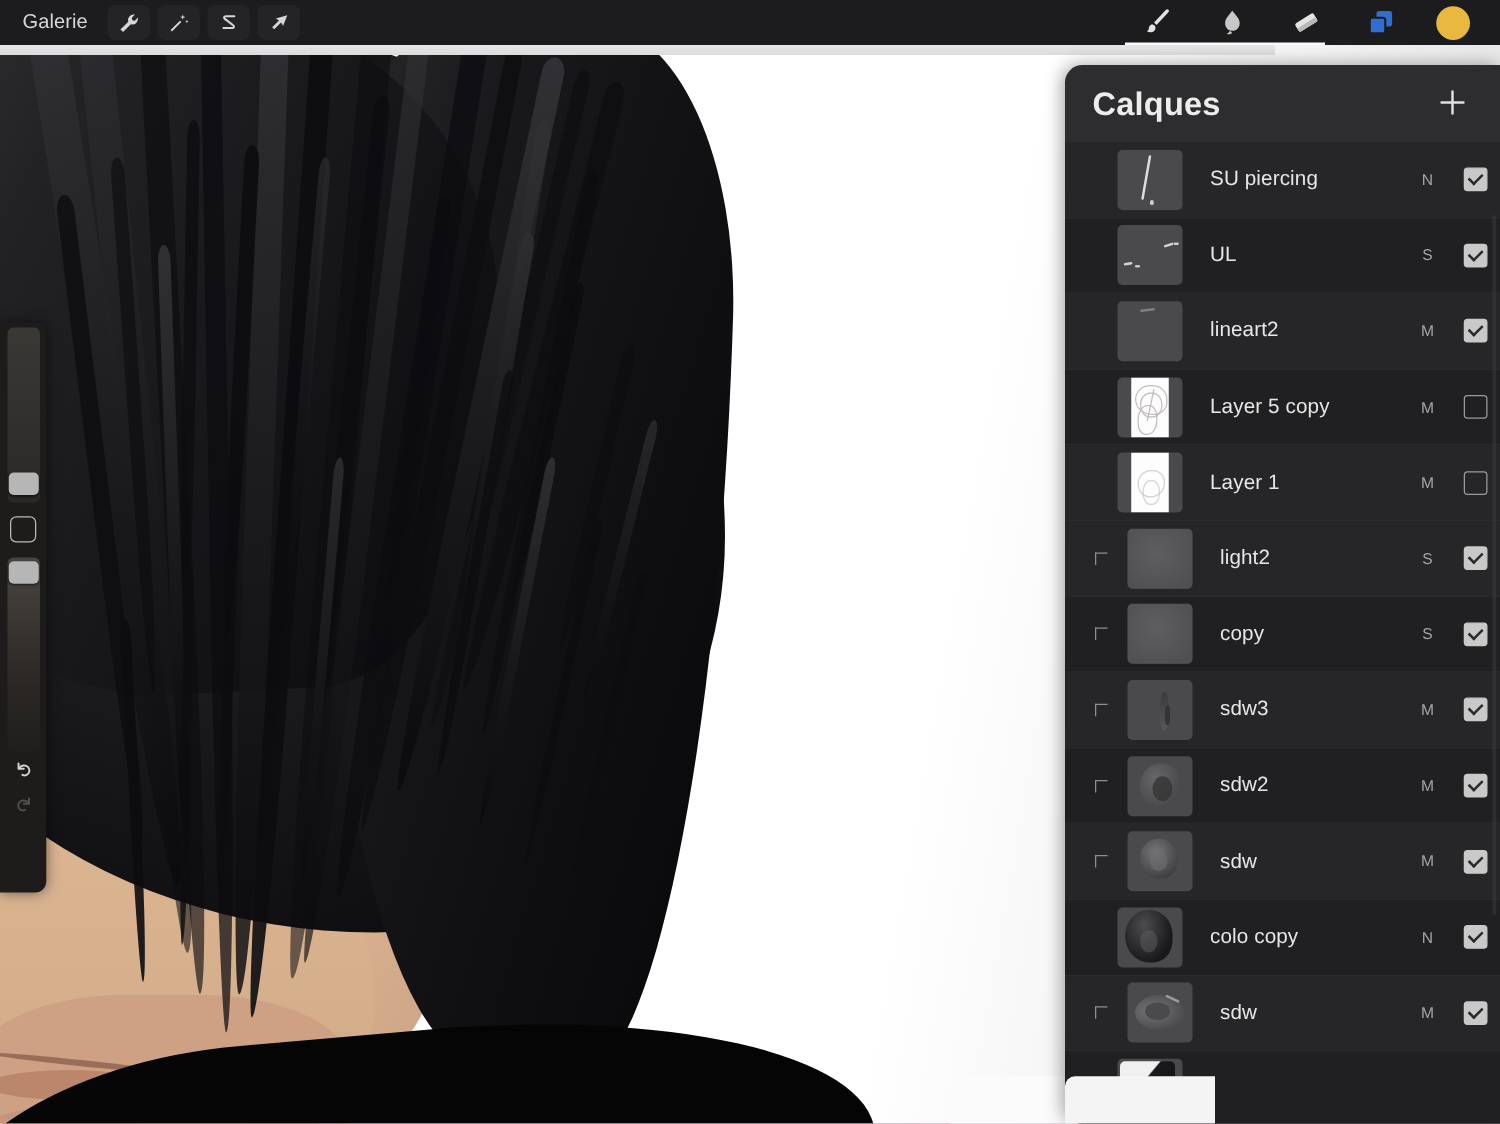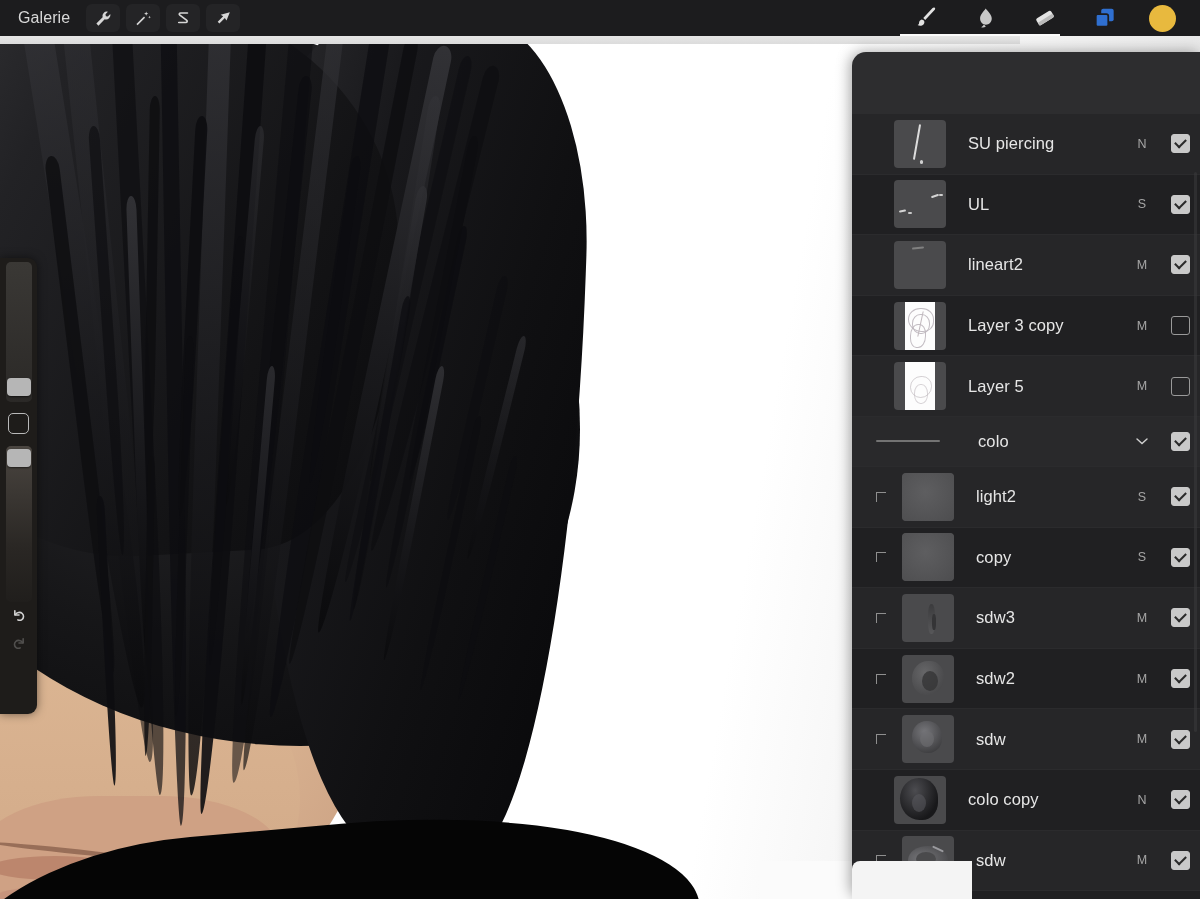--- a/index.html
+++ b/index.html
@@ -329,20 +329,28 @@
     </div>
     <div class="redo">
       <svg width="20" height="20" viewBox="0 0 24 24" fill="none" stroke="#d2d2d2" stroke-width="1.9" stroke-linecap="round" stroke-linejoin="round">
         <path d="M17 7v5h-5"></path>
         <path d="M16.5 11.6c-2-3-6-3.6-8.4-1.4-2.2 2-2 5.6.4 7.3 1.4 1 3.2 1.1 4.8.4"></path>
       </svg>
     </div>
   </div>
 
   <div class="layers">
+    <div class="lay-head">
+      <div class="lay-title">Calques</div>
+      <div class="plus">
+        <svg width="28" height="28" viewBox="0 0 24 24" fill="none" stroke="#e0e0e0" stroke-width="1.7" stroke-linecap="round">
+          <path d="M12 4.5v15M4.5 12h15"></path>
+        </svg>
+      </div>
+    </div>
     <div class="lay-body" id="layer-rows">
         <div class="row">
           <div class="clip"></div>
           <div class="thumb">
             <div class="mark" style="left:22px;top:4px;width:2px;height:36px;background:#dcdcdc;transform:rotate(10deg);border-radius:2px"></div>
             <div class="mark" style="left:26px;top:40px;width:3px;height:4px;background:#cfcfcf"></div>
           </div>
           <div class="lname">SU piercing</div>
           <div class="mode">N</div>
           <div class="vis">
@@ -376,49 +384,37 @@
         </div>
         <div class="row alt">
           <div class="clip"></div>
           <div class="thumb">
             <div class="sheet"></div>
             <div class="sk" style="left:14px;top:6px;width:24px;height:22px;border-radius:50% 50% 44% 56%"></div>
             <div class="sk" style="left:18px;top:12px;width:16px;height:18px;border-radius:46%"></div>
             <div class="sk" style="left:16px;top:22px;width:14px;height:22px;border-radius:50% 40% 50% 40%"></div>
             <div class="mark" style="left:26px;top:9px;width:1px;height:26px;background:#c0b8bd;transform:rotate(12deg)"></div>
           </div>
-          <div class="lname">Layer 3 copy</div>
+          <div class="lname">Layer 5 copy</div>
           <div class="mode">M</div>
           <div class="vis">
             <div class="cb"></div>
           </div>
         </div>
         <div class="row">
           <div class="clip"></div>
           <div class="thumb">
             <div class="sheet"></div>
             <div class="sk" style="left:16px;top:14px;width:20px;height:20px;border-radius:50% 44% 52% 48%;opacity:.6"></div>
             <div class="sk" style="left:20px;top:22px;width:12px;height:18px;border-radius:46%;opacity:.55"></div>
           </div>
-          <div class="lname">Layer 5</div>
+          <div class="lname">Layer 1</div>
           <div class="mode">M</div>
           <div class="vis">
             <div class="cb"></div>
-          </div>
-        </div>
-        <div class="row group">
-          <div class="grpline"></div>
-          <div class="lname" style="padding-left:38px">colo</div>
-          <div class="chev">
-            <svg width="20" height="20" viewBox="0 0 24 24" fill="none" stroke="#cfcfcf" stroke-width="1.7" stroke-linecap="round">
-              <path d="M6 9.5 12 15l6-5.5"></path>
-            </svg>
-          </div>
-          <div class="vis">
-            <div class="cb on"></div>
           </div>
         </div>
         <div class="row">
           <div class="clip">
             <i></i>
           </div>
           <div class="thumb indent">
             <div class="blob" style="left:0;top:0;width:52px;height:48px;border-radius:4px;background:radial-gradient(ellipse at 45% 40%,#5e5e60,#4d4d4f)"></div>
           </div>
           <div class="lname">light2</div>

